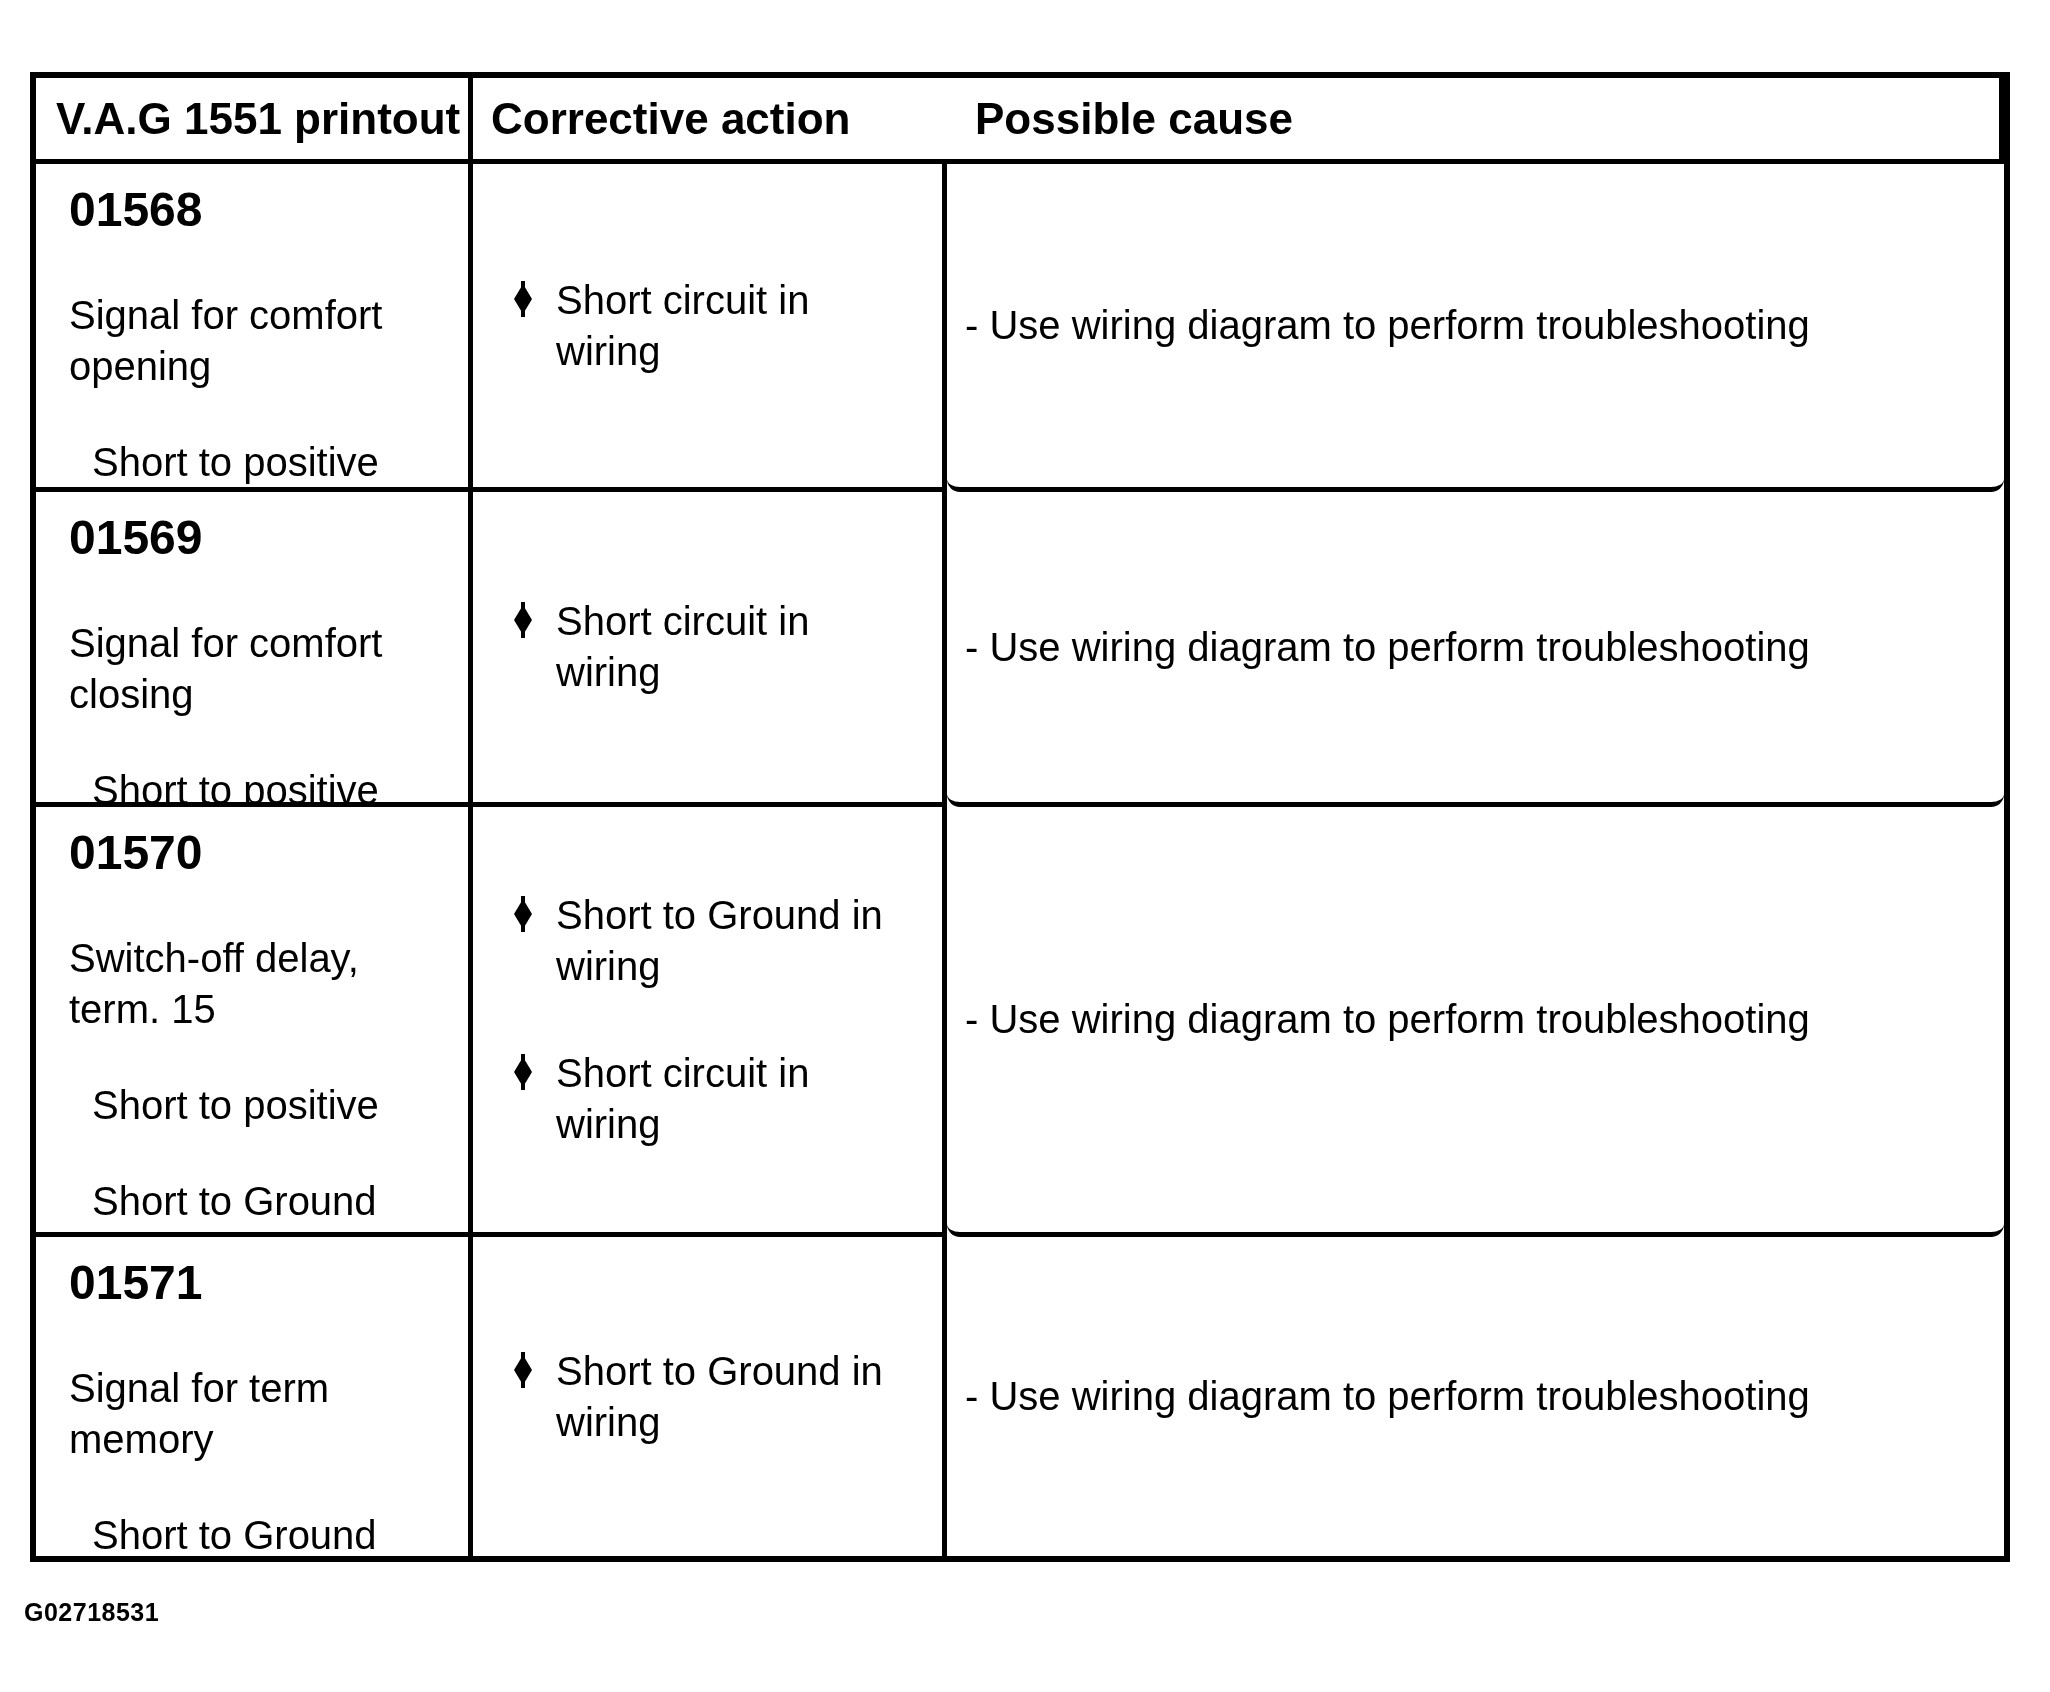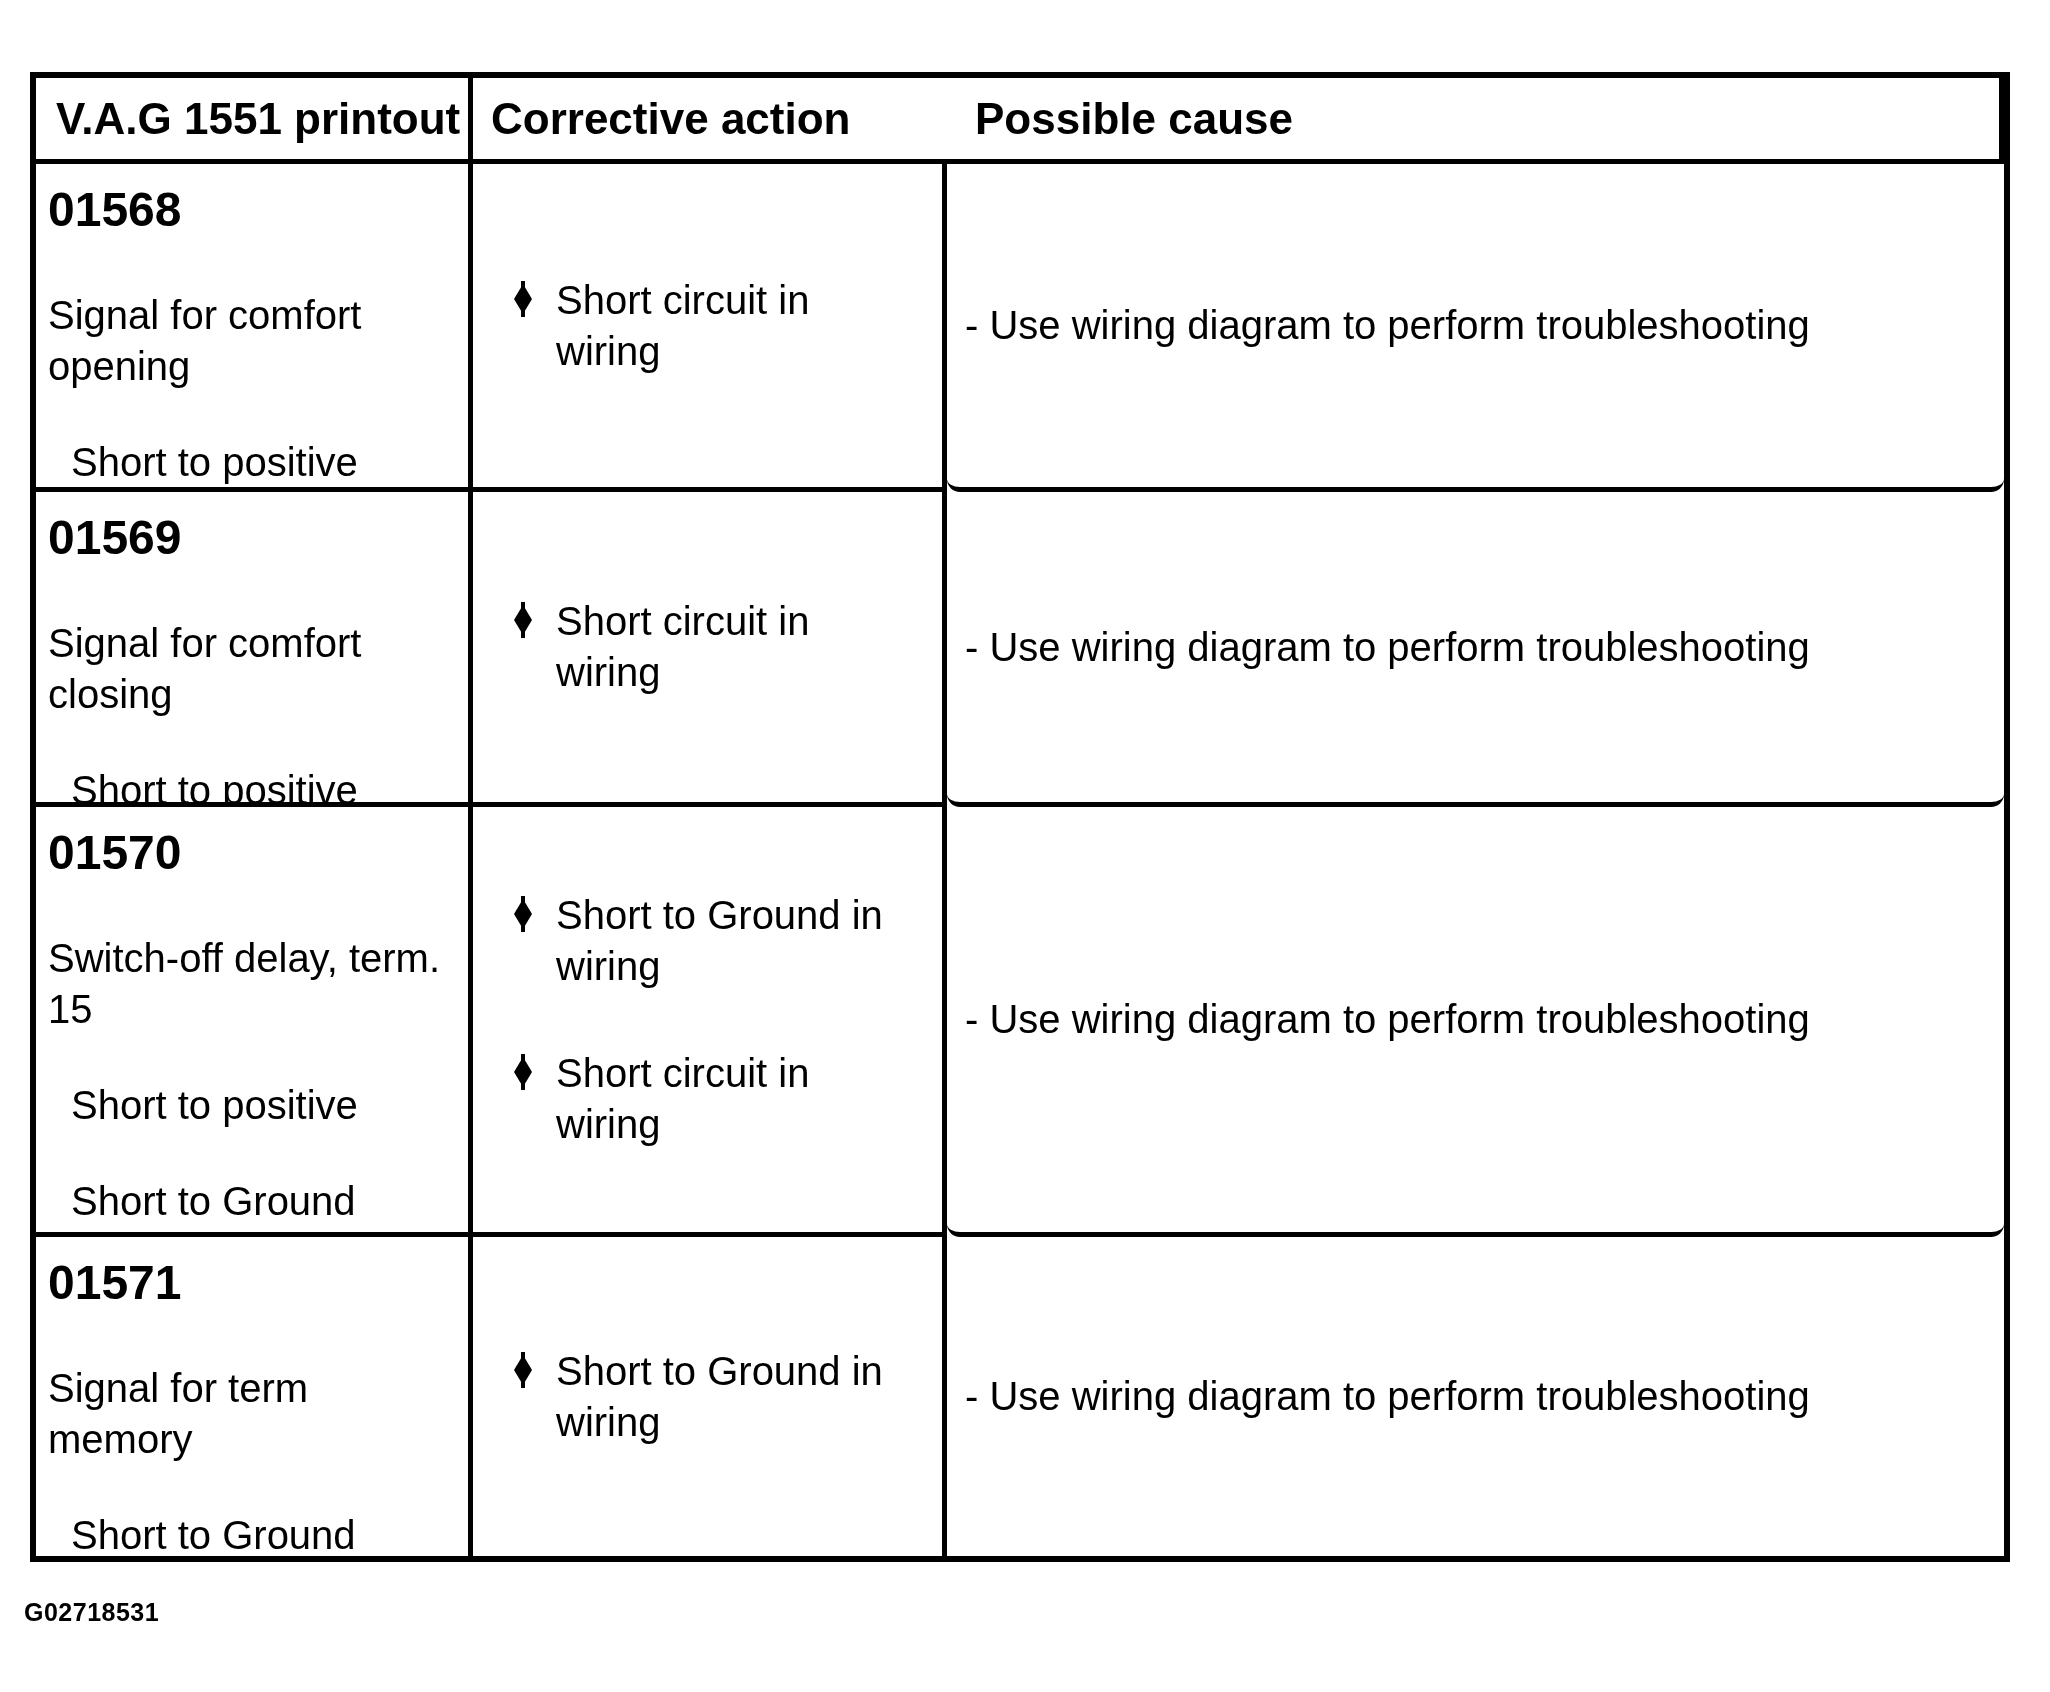--- a/index.html
+++ b/index.html
@@ -31,21 +31,21 @@
   .cell.row-last { border-bottom: none; }
 
   
   .hcell { display: flex; align-items: center; }
   .hcell .htext { font-size: 44px; font-weight: bold; line-height: 1; white-space: nowrap; }
   .hcell.c1 { padding-left: 20px; }
   .hcell.c2 { padding-left: 28px; }
   .hcell.c3 { padding-left: 18px; }
 
   
-  .printout-cell { padding: 22px 18px 0 12px; }
+  .printout-cell { padding: 22px 18px 0 33px; }
   .fault-code { font-size: 48px; font-weight: bold; line-height: 48px; }
   .fault-desc { margin-top: 56px; font-size: 40px; line-height: 51px; max-width: 400px; }
   .fault-status { margin-top: 45px; font-size: 40px; line-height: 51px; margin-left: 23px; }
 
   
   .cause-cell {
     display: flex; flex-direction: column; justify-content: center;
     gap: 56px;
     padding: 10px 7px 10px 40px;
   }

